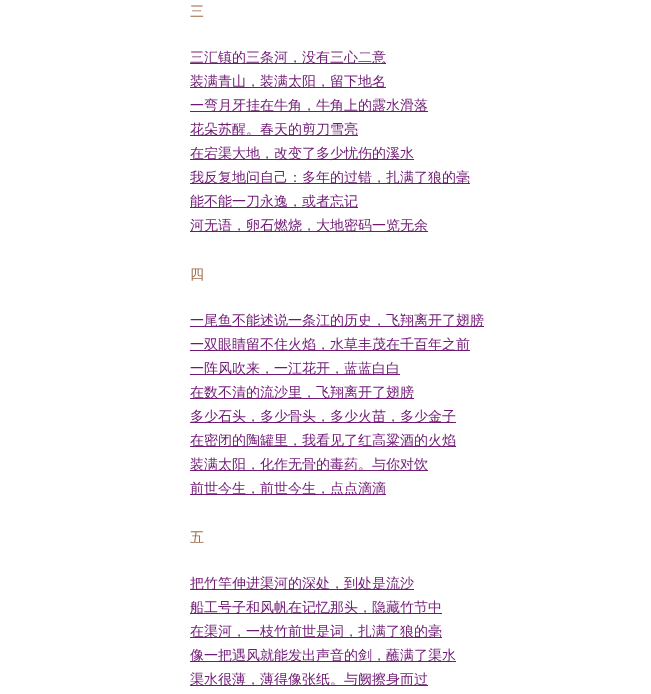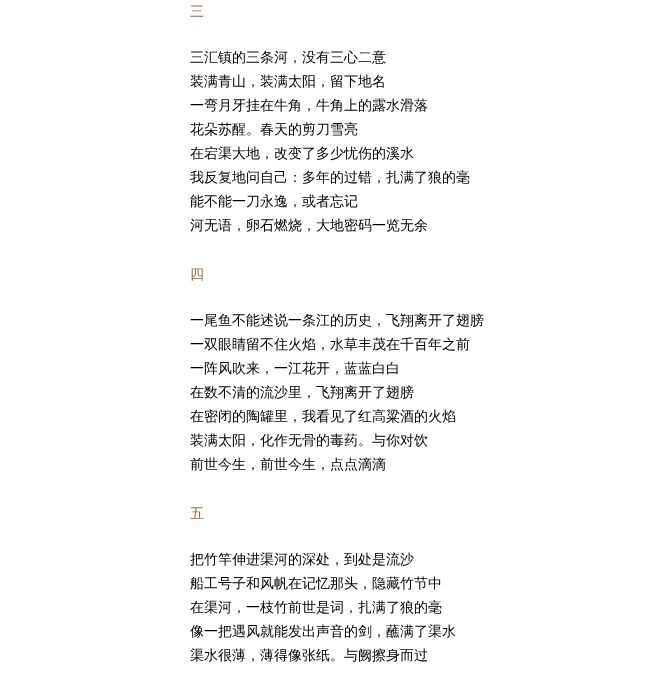--- a/index.html
+++ b/index.html
@@ -25,22 +25,23 @@
     font-weight: normal;
     line-height: 24px;
     margin: 0 0 22px 0;
     color: #9c6b4a;
     letter-spacing: 0;
   }
   .poem-line {
     font-size: 14px;
     line-height: 24px;
     margin: 0;
-    color: #000000;
+    color: #701a75;
     white-space: nowrap;
+    text-decoration: underline;
   }
 </style>
 </head>
 <body>
 
 <div class="poem">
 
   <div class="section">
     <h2 class="section-number">三</h2>
     <p class="poem-line">三汇镇的三条河，没有三心二意</p>
@@ -52,20 +53,21 @@
     <p class="poem-line">能不能一刀永逸，或者忘记</p>
     <p class="poem-line">河无语，卵石燃烧，大地密码一览无余</p>
   </div>
 
   <div class="section">
     <h2 class="section-number">四</h2>
     <p class="poem-line">一尾鱼不能述说一条江的历史，飞翔离开了翅膀</p>
     <p class="poem-line">一双眼睛留不住火焰，水草丰茂在千百年之前</p>
     <p class="poem-line">一阵风吹来，一江花开，蓝蓝白白</p>
     <p class="poem-line">在数不清的流沙里，飞翔离开了翅膀</p>
+    <p class="poem-line">多少石头，多少骨头，多少火苗，多少金子</p>
     <p class="poem-line">在密闭的陶罐里，我看见了红高粱酒的火焰</p>
     <p class="poem-line">装满太阳，化作无骨的毒药。与你对饮</p>
     <p class="poem-line">前世今生，前世今生，点点滴滴</p>
   </div>
 
   <div class="section">
     <h2 class="section-number">五</h2>
     <p class="poem-line">把竹竿伸进渠河的深处，到处是流沙</p>
     <p class="poem-line">船工号子和风帆在记忆那头，隐藏竹节中</p>
     <p class="poem-line">在渠河，一枝竹前世是词，扎满了狼的毫</p>

